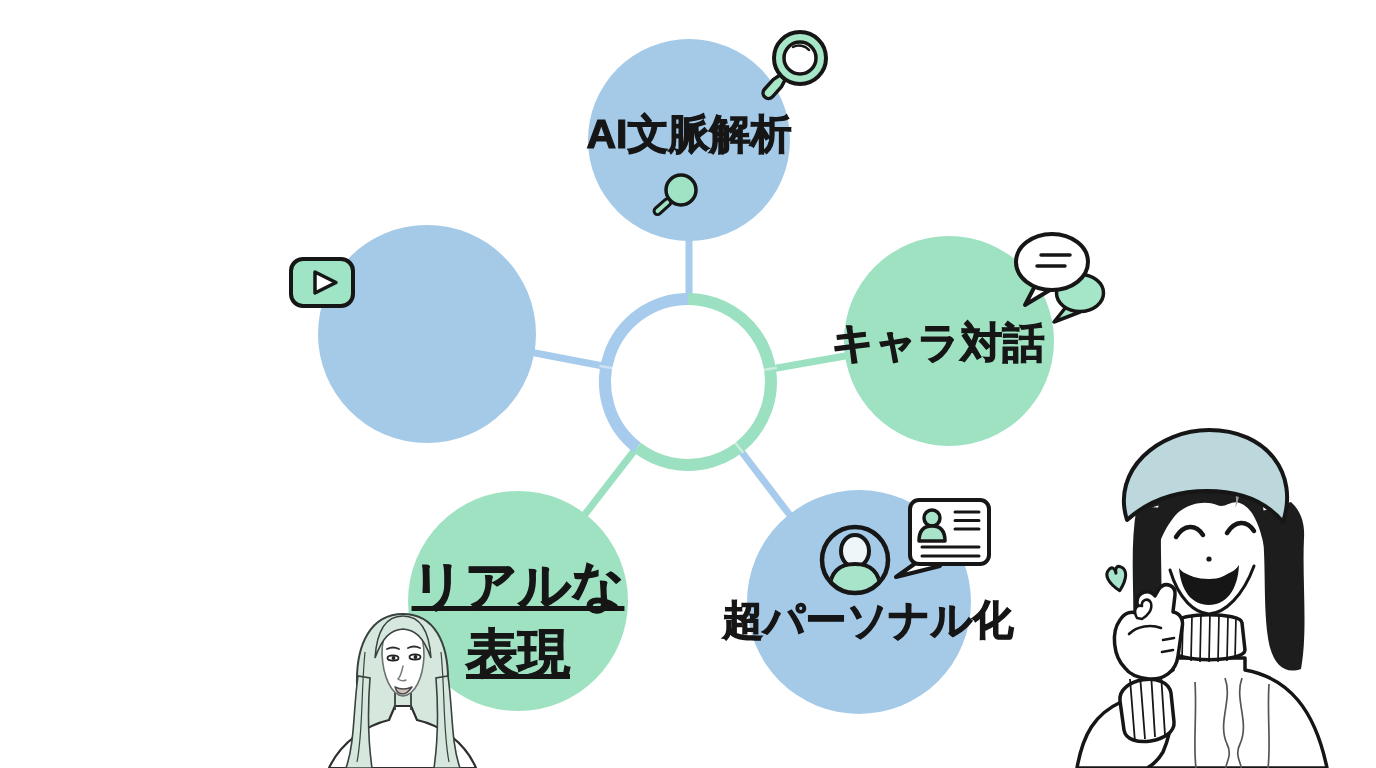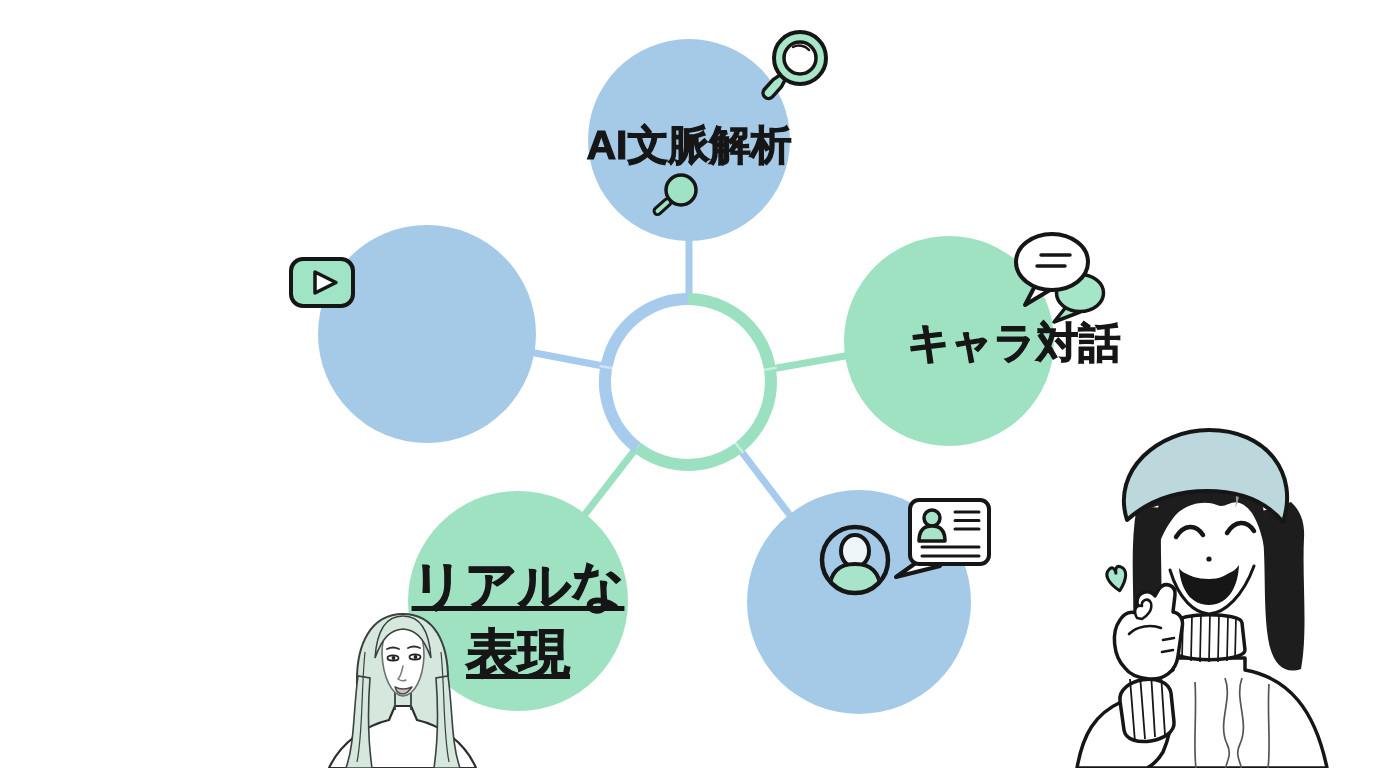--- a/index.html
+++ b/index.html
@@ -15,23 +15,23 @@
     position:absolute;
     font-weight:900;
     color:#161616;
     text-align:center;
     line-height:1.12;
     letter-spacing:0px;
     -webkit-text-stroke:1.2px #161616;
     white-space:pre-line;
     pointer-events:none;
   }
-  .label-ai{left:489px;top:123px;width:400px;font-size:41px;text-align:center;}
+  .label-ai{left:489px;top:112px;width:400px;font-size:41px;text-align:center;}
   .label-sns{left:193px;top:319px;width:400px;font-size:40px;}
-  .label-chara{left:814px;top:319px;width:400px;font-size:42px;}
+  .label-chara{left:738px;top:319px;width:400px;font-size:42px;}
   .label-real{left:318px;top:552px;width:400px;font-size:52px;line-height:1.3;text-decoration:underline;}
   .label-hyper{left:648px;top:598px;width:440px;font-size:41px;}
 </style>
 </head>
 <body>
 
 <div class="canvas">
 
   <svg class="diagram-svg" width="1376" height="768" viewBox="0 0 1376 768">
 
@@ -163,14 +163,15 @@
       <g transform="translate(42,160) rotate(-12)">
         <path d="M0 13 C-10 3 -12 -6 -6 -10 C-2 -13 0 -9 0 -5 C0 -9 2 -13 6 -10 C12 -6 10 3 0 13 Z" fill="#a9e4cc" stroke="#161616" stroke-width="3" stroke-linejoin="round"></path>
       </g>
     </g>
   </svg>
 
   <div class="node-label label-ai">AI文脈解析</div>
   <div class="node-label label-chara">キャラ対話</div>
   <div class="node-label label-real">リアルな
 表現</div>
+  <div class="node-label label-hyper">超パーソナル化</div>
 
 </div>
 
 </body></html>

